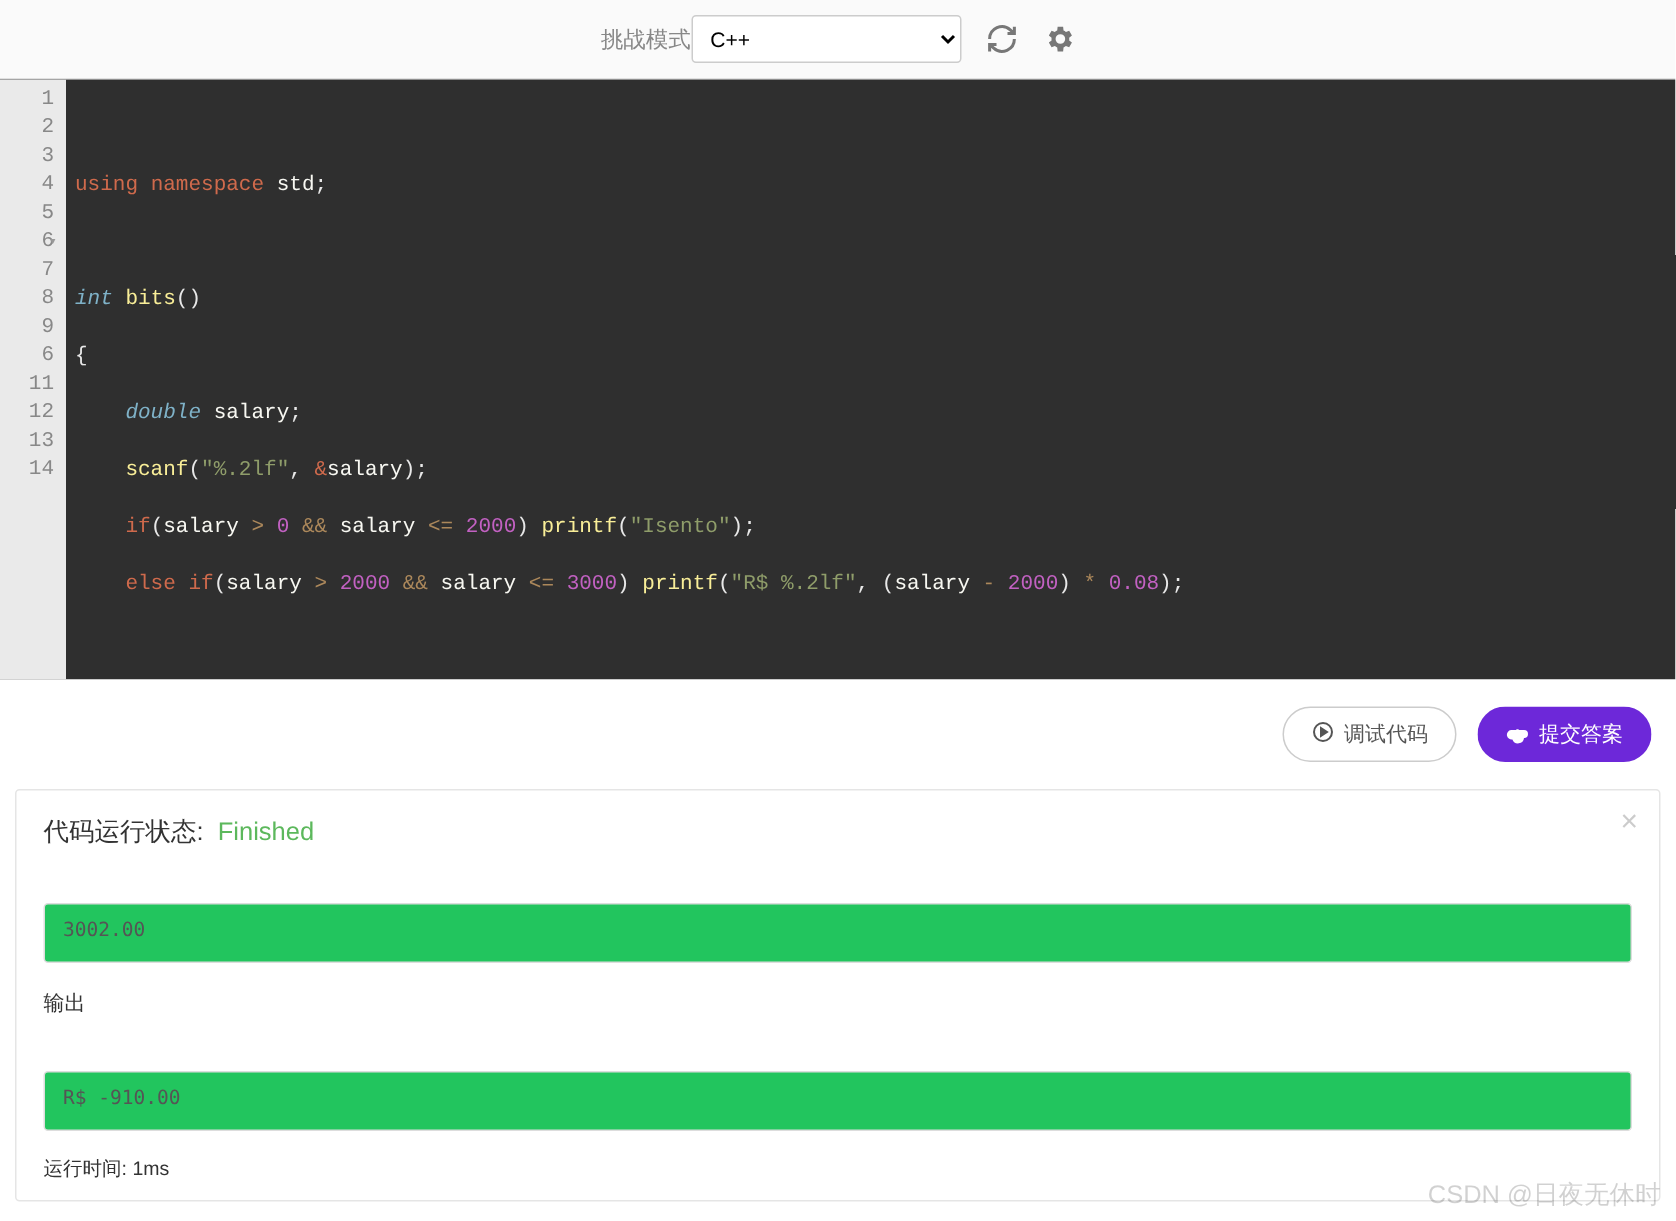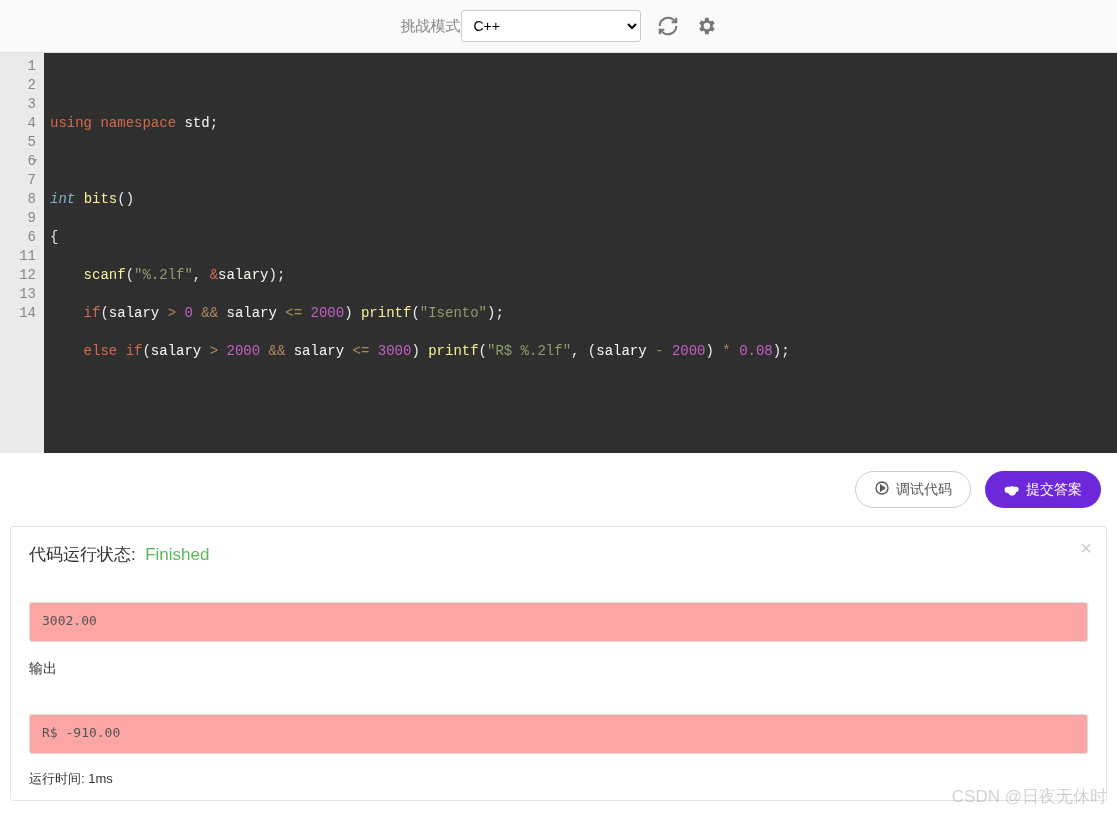--- a/index.html
+++ b/index.html
@@ -115,21 +115,21 @@
     .status-line .status-val { color: #5cb85c; }
     .io-label { font-size: 14px; color: #333; margin: 18px 0 8px; }
     .io-box {
       width: 100%;
       border: 1px solid #ddd;
       border-radius: 3px;
       padding: 10px 12px;
       font-family: Consolas, monospace;
       font-size: 13px;
       color: #555;
-      background: #fca5a5;
+      background: #22c55e;
       min-height: 40px;
       margin-top: 36px;
     }
     .runtime { font-size: 13px; color: #333; margin-top: 16px; }
     .watermark {
       position: fixed;
       right: 10px;
       bottom: 6px;
       color: rgba(0,0,0,0.18);
       font-size: 17px;
@@ -174,20 +174,21 @@
       <span class="ln">12</span>
       <span class="ln">13</span>
       <span class="ln">14</span>
   </div>
   <div class="code">
 <span class="line"></span>
 <span class="line"><span class="tok-kw">using</span> <span class="tok-kw">namespace</span> <span class="tok-id">std</span><span class="tok-p">;</span></span>
 <span class="line"></span>
 <span class="line"><span class="tok-kw2">int</span> <span class="tok-fn">bits</span><span class="tok-p">()</span></span>
 <span class="line"><span class="tok-p">{</span></span>
+<span class="line">    <span class="tok-kw2">double</span> <span class="tok-id">salary</span><span class="tok-p">;</span></span>
 <span class="line">    <span class="tok-fn">scanf</span><span class="tok-p">(</span><span class="tok-str">"%.2lf"</span><span class="tok-p">,</span> <span class="tok-amp">&amp;</span><span class="tok-id">salary</span><span class="tok-p">);</span></span>
 <span class="line">    <span class="tok-kw">if</span><span class="tok-p">(</span><span class="tok-id">salary</span> <span class="tok-op">&gt;</span> <span class="tok-num">0</span> <span class="tok-op">&amp;&amp;</span> <span class="tok-id">salary</span> <span class="tok-op">&lt;=</span> <span class="tok-num">2000</span><span class="tok-p">)</span> <span class="tok-fn">printf</span><span class="tok-p">(</span><span class="tok-str">"Isento"</span><span class="tok-p">);</span></span>
 <span class="line">    <span class="tok-kw">else</span> <span class="tok-kw">if</span><span class="tok-p">(</span><span class="tok-id">salary</span> <span class="tok-op">&gt;</span> <span class="tok-num">2000</span> <span class="tok-op">&amp;&amp;</span> <span class="tok-id">salary</span> <span class="tok-op">&lt;=</span> <span class="tok-num">3000</span><span class="tok-p">)</span> <span class="tok-fn">printf</span><span class="tok-p">(</span><span class="tok-str">"R$ %.2lf"</span><span class="tok-p">,</span> <span class="tok-p">(</span><span class="tok-id">salary</span> <span class="tok-op">-</span> <span class="tok-num">2000</span><span class="tok-p">)</span> <span class="tok-op">*</span> <span class="tok-num">0.08</span><span class="tok-p">);</span></span>
 
 
 
 
 </div>
 </div>
 

